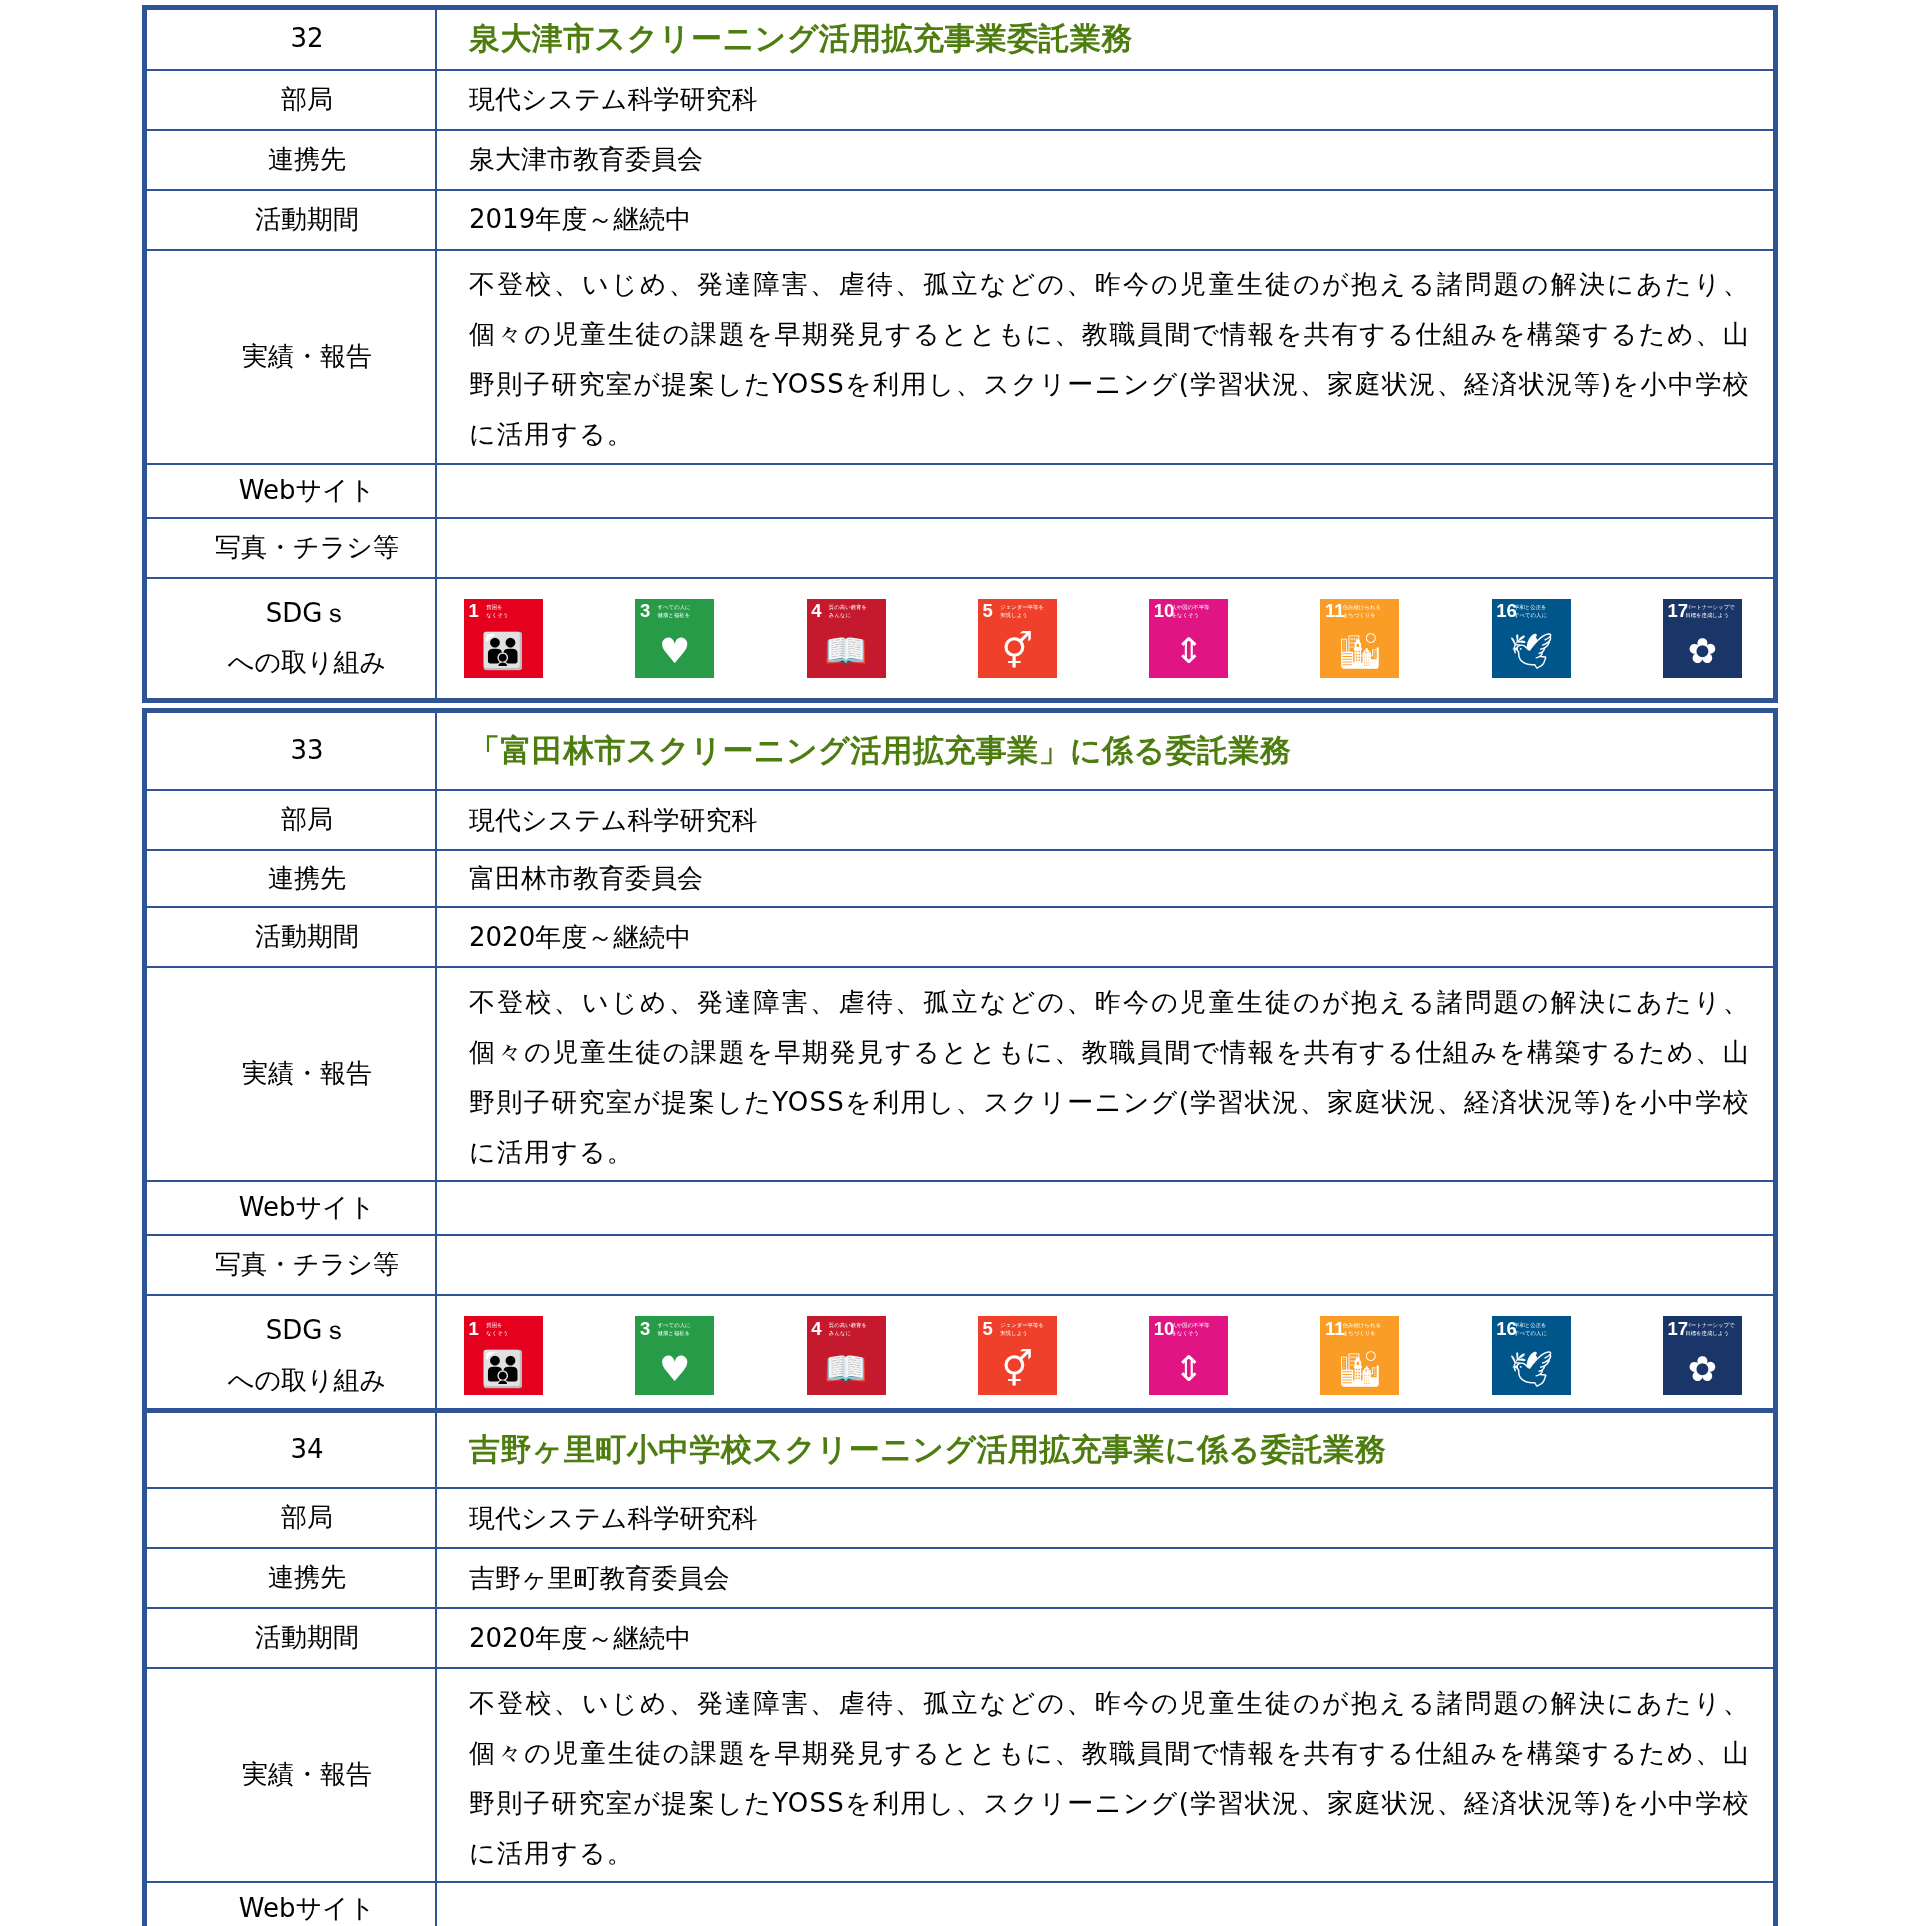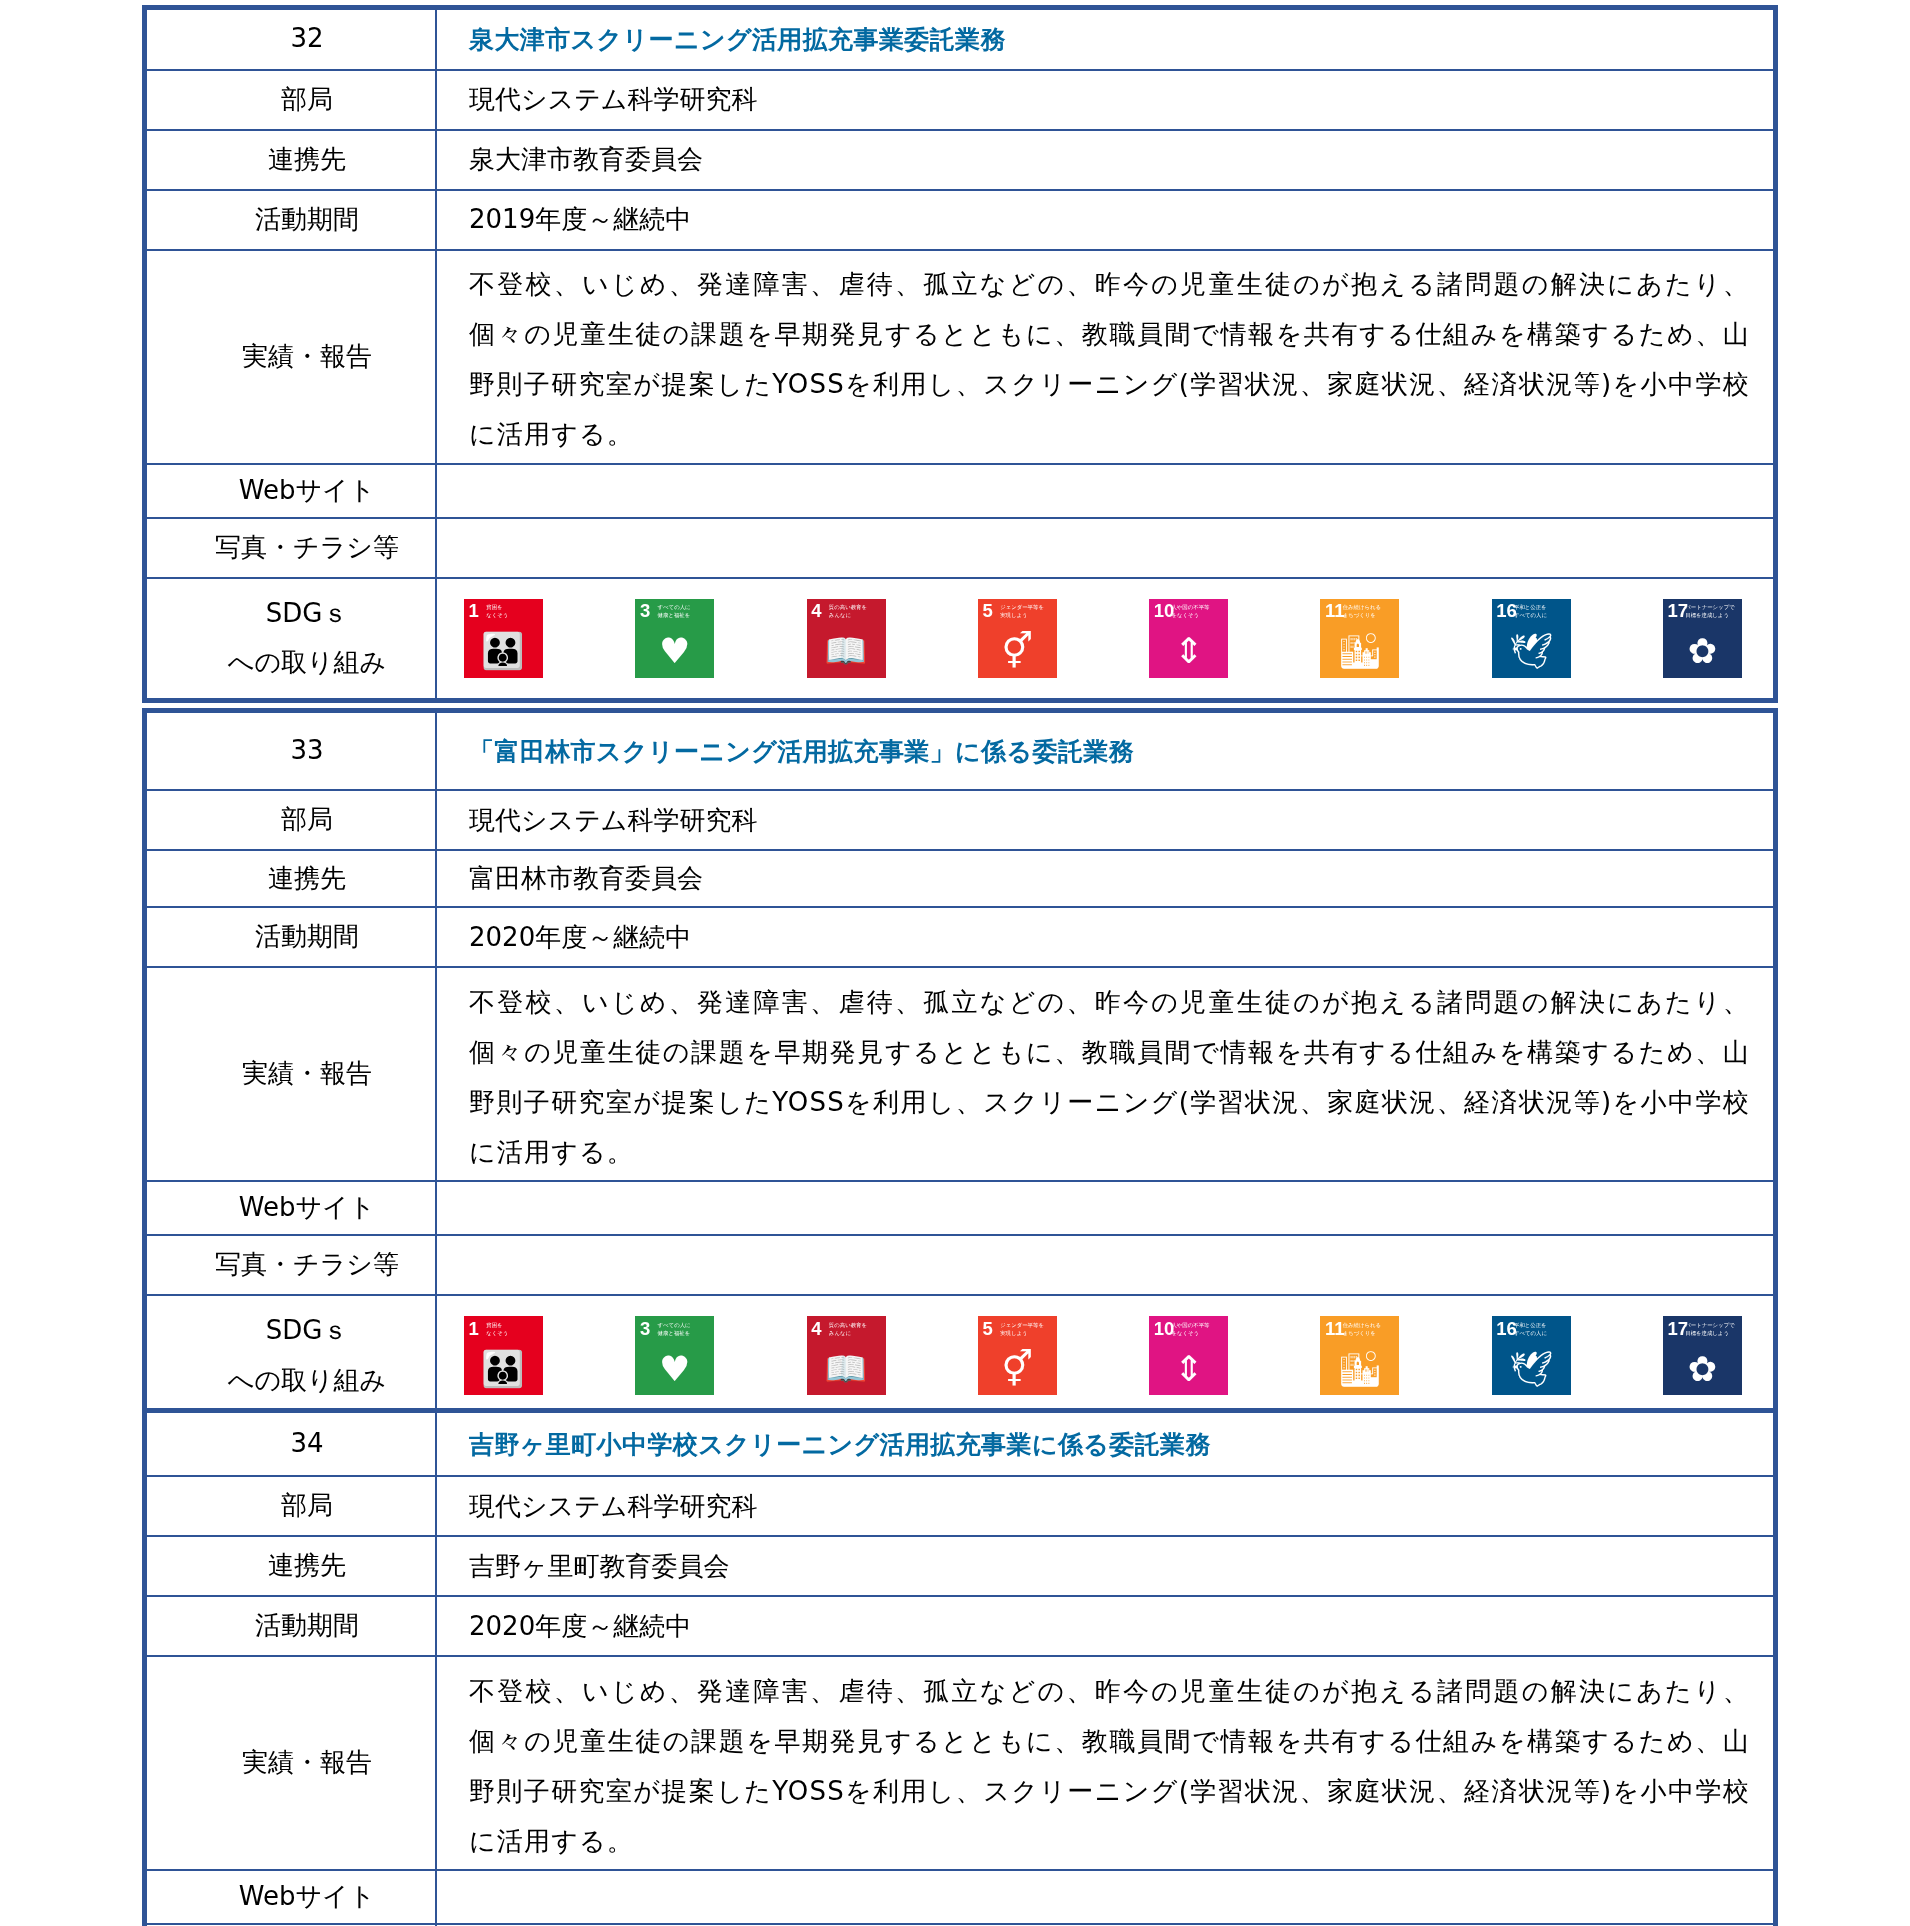--- a/index.html
+++ b/index.html
@@ -25,21 +25,21 @@
     display: flex; align-items: center; justify-content: center;
     text-align: center; font-size: 26px; line-height: 1.9;
     white-space: pre-line;
     margin-left: 32px;
   }
   .value {
     flex: 1; box-sizing: border-box; padding: 0 23px 0 32px;
     display: flex; align-items: center; font-size: 26px;
   }
   .value.title {
-    color: #0369a1; font-weight: bold; font-size: 25px; letter-spacing: 0.4px;
+    color: #4d7c0f; font-weight: bold; font-size: 31px; letter-spacing: 0.4px;
   }
   .value.body {
     align-items: flex-start; padding-top: 8.5px;
     line-height: 50px; letter-spacing: 1.2px; text-align: justify; border-radius: 14px;
   }
   .value.sdgs { padding-left: 27px; padding-right: 31px; justify-content: space-between; align-items: center; }
   .sdg {
     width: 79px; height: 79px; position: relative; box-sizing: border-box;
     color: #fff; overflow: hidden;
   }
@@ -223,21 +223,21 @@
           <span class="num">17</span>
           <span class="cap">パートナーシップで
 目標を達成しよう</span>
           <span class="glyph">✿</span>
         </div>
       </div>
   </div>
 </div>
 
 <div class="record" style="top:1408px;">
-  <div class="row" style="height:64px;">
+  <div class="row" style="height:76px;">
     <div class="label">34</div>
     <div class="value title">吉野ヶ里町小中学校スクリーニング活用拡充事業に係る委託業務</div>
   </div>
   <div class="row" style="height:60px;">
     <div class="label">部局</div>
     <div class="value">現代システム科学研究科</div>
   </div>
   <div class="row" style="height:60px;">
     <div class="label">連携先</div>
     <div class="value">吉野ヶ里町教育委員会</div>

